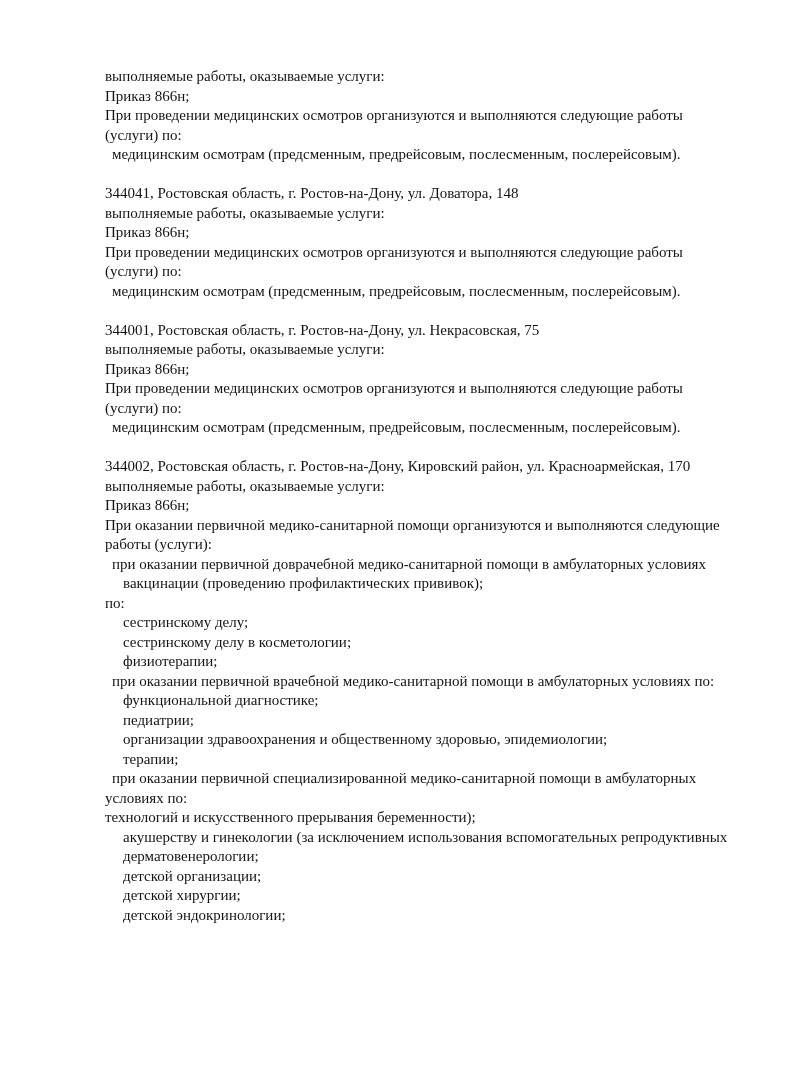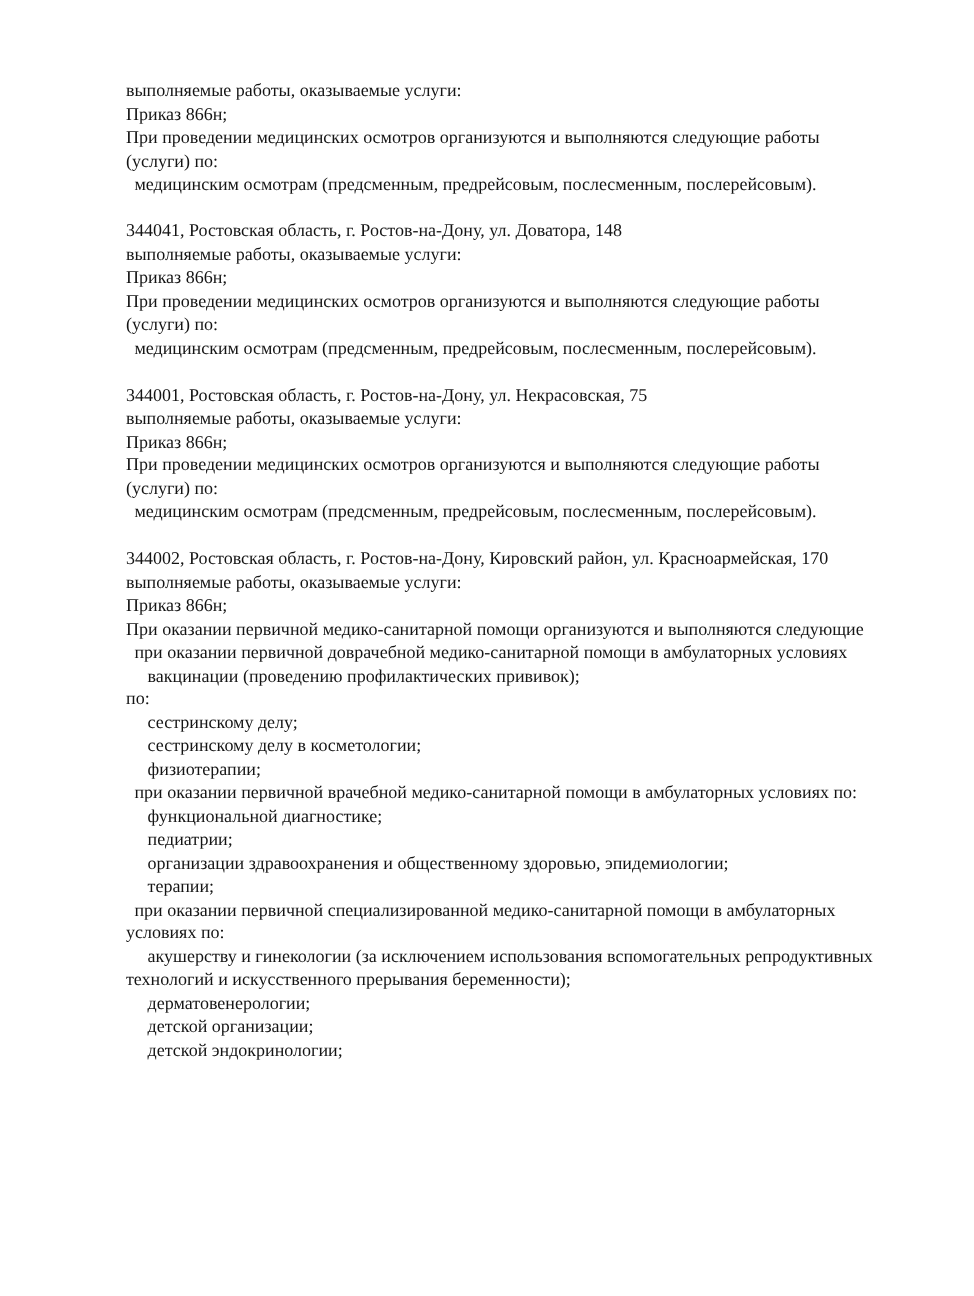--- a/index.html
+++ b/index.html
@@ -63,32 +63,34 @@
       <p class="line indent-0">Приказ 866н;</p>
       <p class="line indent-0">При проведении медицинских осмотров организуются и выполняются следующие работы</p>
       <p class="line indent-0">(услуги) по:</p>
       <p class="line indent-1">медицинским осмотрам (предсменным, предрейсовым, послесменным, послерейсовым).</p>
     </div>
     <div class="section">
       <p class="line indent-0">344002, Ростовская область, г. Ростов-на-Дону, Кировский район, ул. Красноармейская, 170</p>
       <p class="line indent-0">выполняемые работы, оказываемые услуги:</p>
       <p class="line indent-0">Приказ 866н;</p>
       <p class="line indent-0">При оказании первичной медико-санитарной помощи организуются и выполняются следующие</p>
+      <p class="line indent-0">работы (услуги):</p>
       <p class="line indent-1">при оказании первичной доврачебной медико-санитарной помощи в амбулаторных условиях</p>
       <p class="line indent-2">вакцинации (проведению профилактических прививок);</p>
       <p class="line indent-0">по:</p>
       <p class="line indent-2">сестринскому делу;</p>
       <p class="line indent-2">сестринскому делу в косметологии;</p>
       <p class="line indent-2">физиотерапии;</p>
       <p class="line indent-1">при оказании первичной врачебной медико-санитарной помощи в амбулаторных условиях по:</p>
       <p class="line indent-2">функциональной диагностике;</p>
       <p class="line indent-2">педиатрии;</p>
       <p class="line indent-2">организации здравоохранения и общественному здоровью, эпидемиологии;</p>
       <p class="line indent-2">терапии;</p>
       <p class="line indent-1">при оказании первичной специализированной медико-санитарной помощи в амбулаторных</p>
       <p class="line indent-0">условиях по:</p>
+      <p class="line indent-0">технологий и искусственного прерывания беременности);</p>
       <p class="line indent-2">акушерству и гинекологии (за исключением использования вспомогательных репродуктивных</p>
-      <p class="line indent-0">технологий и искусственного прерывания беременности);</p>
       <p class="line indent-2">дерматовенерологии;</p>
       <p class="line indent-2">детской организации;</p>
+      <p class="line indent-2">детской хирургии;</p>
       <p class="line indent-2">детской эндокринологии;</p>
     </div>
   </div>
 
 </body></html>

